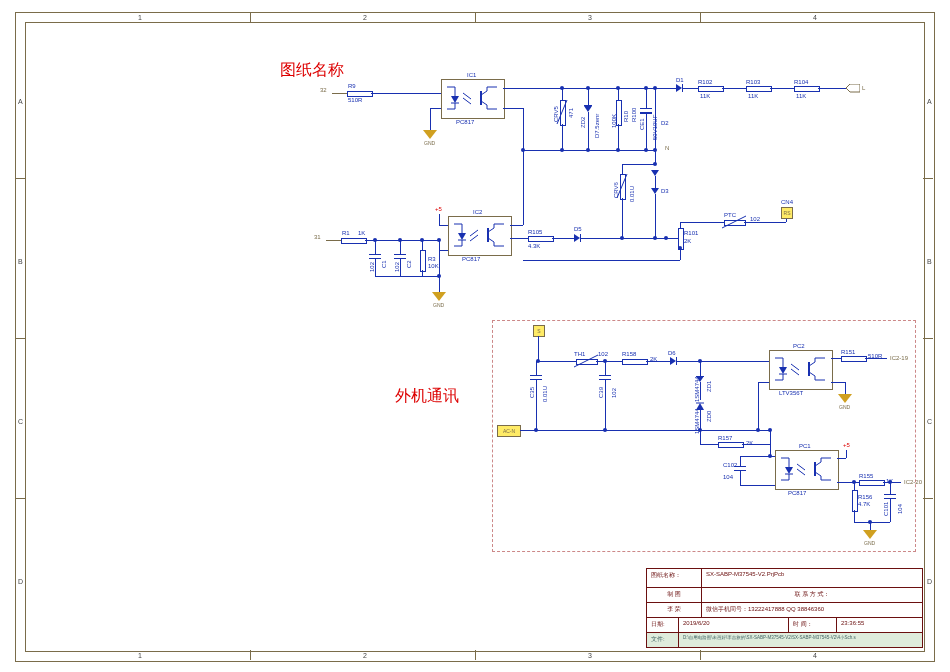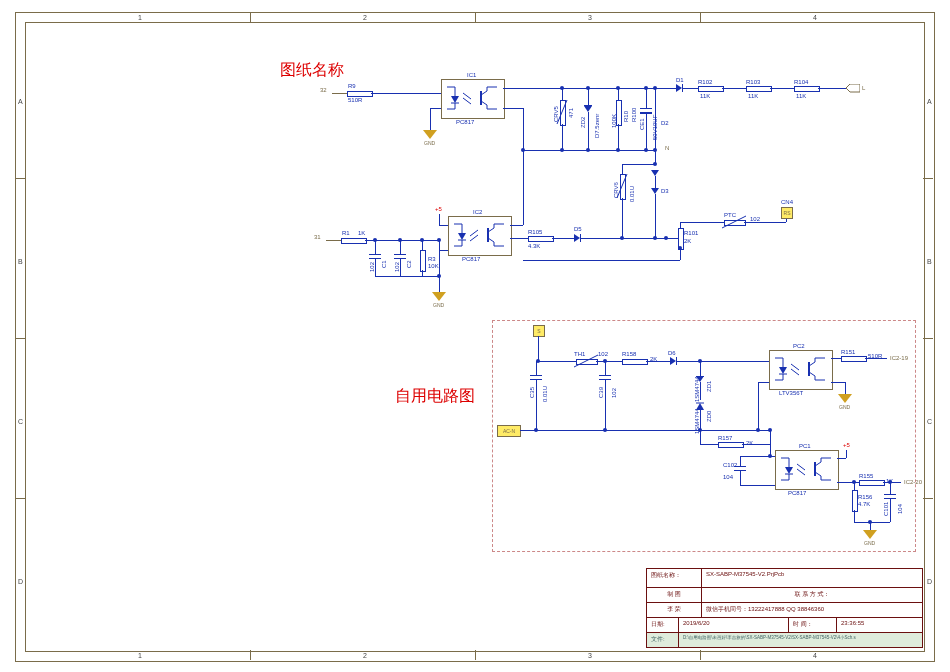--- a/index.html
+++ b/index.html
@@ -71,21 +71,21 @@
     <span class="ruler-mark" style="left:927px;top:578px">D</span>
     <div class="ruler-tick" style="left:15px;top:178px;width:10px;height:1px"></div>
     <div class="ruler-tick" style="left:15px;top:338px;width:10px;height:1px"></div>
     <div class="ruler-tick" style="left:15px;top:498px;width:10px;height:1px"></div>
     <div class="ruler-tick" style="left:923px;top:178px;width:10px;height:1px"></div>
     <div class="ruler-tick" style="left:923px;top:338px;width:10px;height:1px"></div>
     <div class="ruler-tick" style="left:923px;top:498px;width:10px;height:1px"></div>
   </div>
 
   <div class="section-title" style="left:280px;top:60px">图纸名称</div>
-  <div class="section-title" style="left:395px;top:386px">自用电路图</div>
+  <div class="section-title" style="left:395px;top:386px">外机通讯</div>
   <div class="section-box" style="left:492px;top:320px;width:422px;height:230px"></div>
 
   <span class="comp-label brn" style="left:320px;top:87px;font-size:6px">32</span>
   <div class="wire brn" style="left:332px;top:93px;width:15px;height:1px"></div>
 
   <div class="res" style="left:347px;top:91px;width:24px"></div>
   <span class="comp-label" style="left:348px;top:83px">R9</span>
   <span class="comp-label" style="left:348px;top:97px">510R</span>
   <div class="wire" style="left:371px;top:93px;width:70px;height:1px"></div>
 

